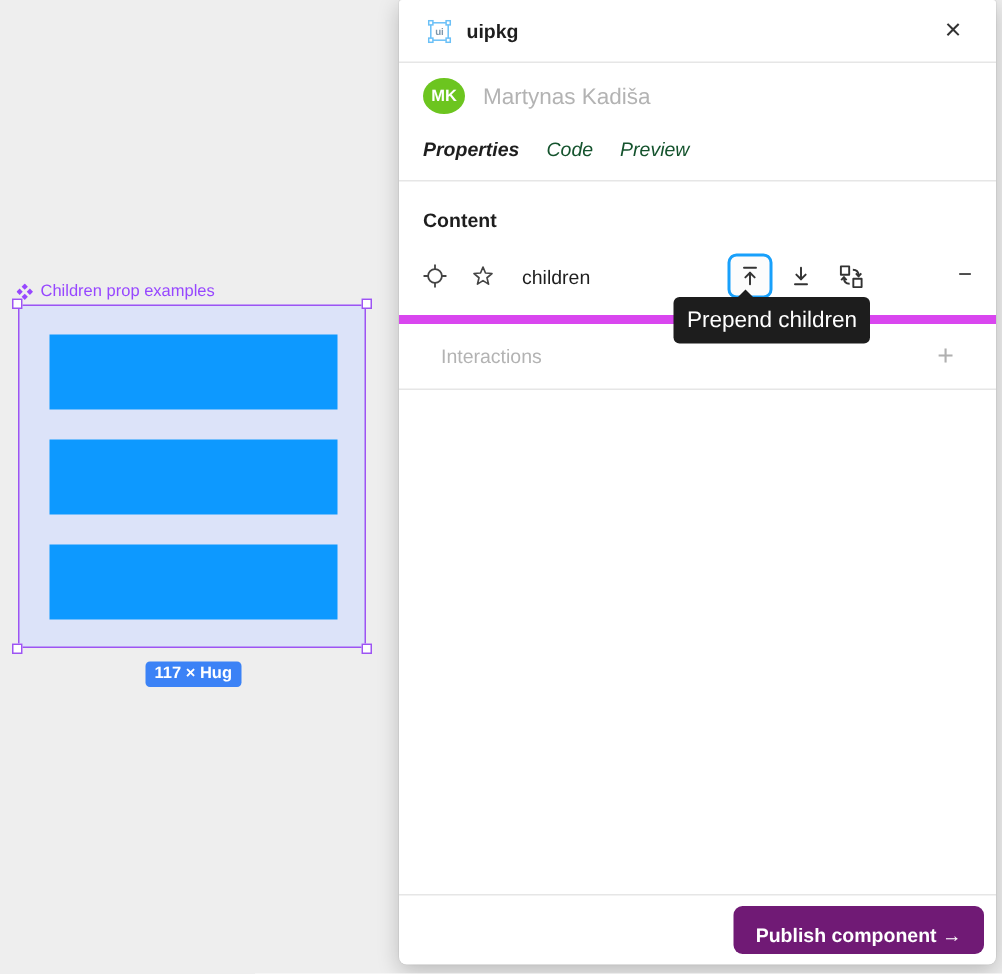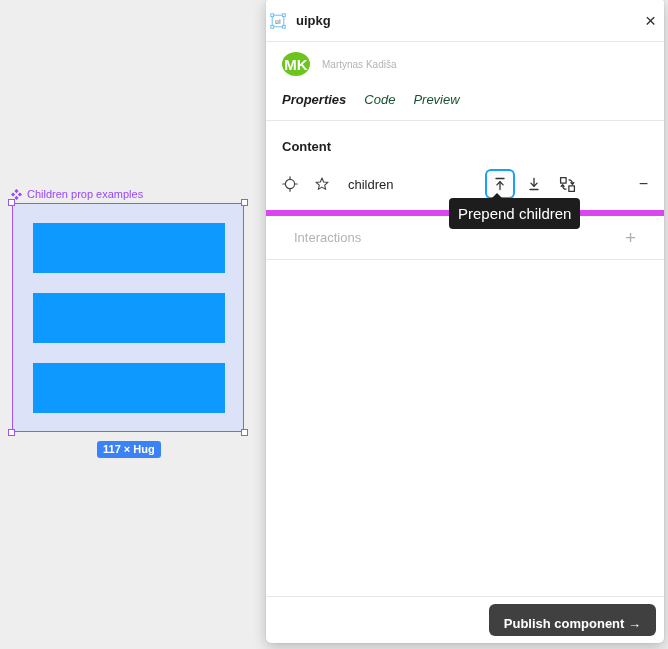--- a/index.html
+++ b/index.html
@@ -40,36 +40,36 @@
     white-space:nowrap;
   }
 
   
   .panel {
     position:absolute; left:266px; top:0; width:398px; height:643px;
     background:#fff; border-radius:2px 2px 5px 5px;
     box-shadow:0 4px 14px rgba(0,0,0,.22), 0 0 0 .5px rgba(0,0,0,.06);
   }
   .p-header {
-    height:42px; display:flex; align-items:center; padding:0 4px;
+    height:42px; display:flex; align-items:center; padding:0 19px;
     border-bottom:1px solid #e6e6e6;
   }
   .p-title { font-size:13px; font-weight:700; margin-left:10px; }
   .close-btn {
     margin-left:auto; font-size:19px; font-weight:300; color:#333;
     line-height:16px; cursor:default; padding:2px 4px;
   }
 
   .user-row { display:flex; align-items:center; padding:10px 16px 4px; }
   .avatar {
     width:28px; height:24px; border-radius:50%; background:#6cc51f;
-    color:#fff; font-size:15px; font-weight:700;
+    color:#fff; font-size:11px; font-weight:700;
     display:flex; align-items:center; justify-content:center;
   }
-  .user-name { margin-left:12px; font-size:10px; color:#b3b3b3; }
+  .user-name { margin-left:12px; font-size:15px; color:#b3b3b3; }
 
   .tabs { display:flex; gap:18px; padding:12px 16px 13px; border-bottom:1px solid #e6e6e6;font-style:italic; }
   .tab { font-size:13px; color:#14532d; cursor:default; }
   .tab.active { color:#1e1e1e; font-weight:700; }
 
   .content-sec { padding:18px 16px 10px; border-bottom:6px solid #d946ef; }
   .sec-heading { font-size:13px; font-weight:700; margin-bottom:14px; }
   .prop-row { display:flex; align-items:center; height:32px; }
   .icon-btn {
     width:30px; height:30px; display:flex; align-items:center; justify-content:center;
@@ -99,21 +99,21 @@
     border-left:6px solid transparent; border-right:6px solid transparent;
     border-bottom:6px solid #1d1d1d;
   }
 
   .p-footer {
     position:absolute; left:0; right:0; bottom:0; height:47px;
     border-top:1px solid #e6e6e6;
     display:flex; align-items:center; justify-content:flex-end; padding:0 8px;
   }
   .publish-btn {
-    height:32px; padding:12px 15px; background:#404040; border:none; border-radius:6px;
+    height:32px; padding:12px 15px; background:#701a75; border:none; border-radius:6px;
     color:#fff; font-size:13px; font-weight:700;
     font-family:"Liberation Sans","DejaVu Sans",sans-serif; cursor:default;
   }
 
   svg { display:block; }
 </style>
 </head>
 <body>
 
 <div class="stage">

